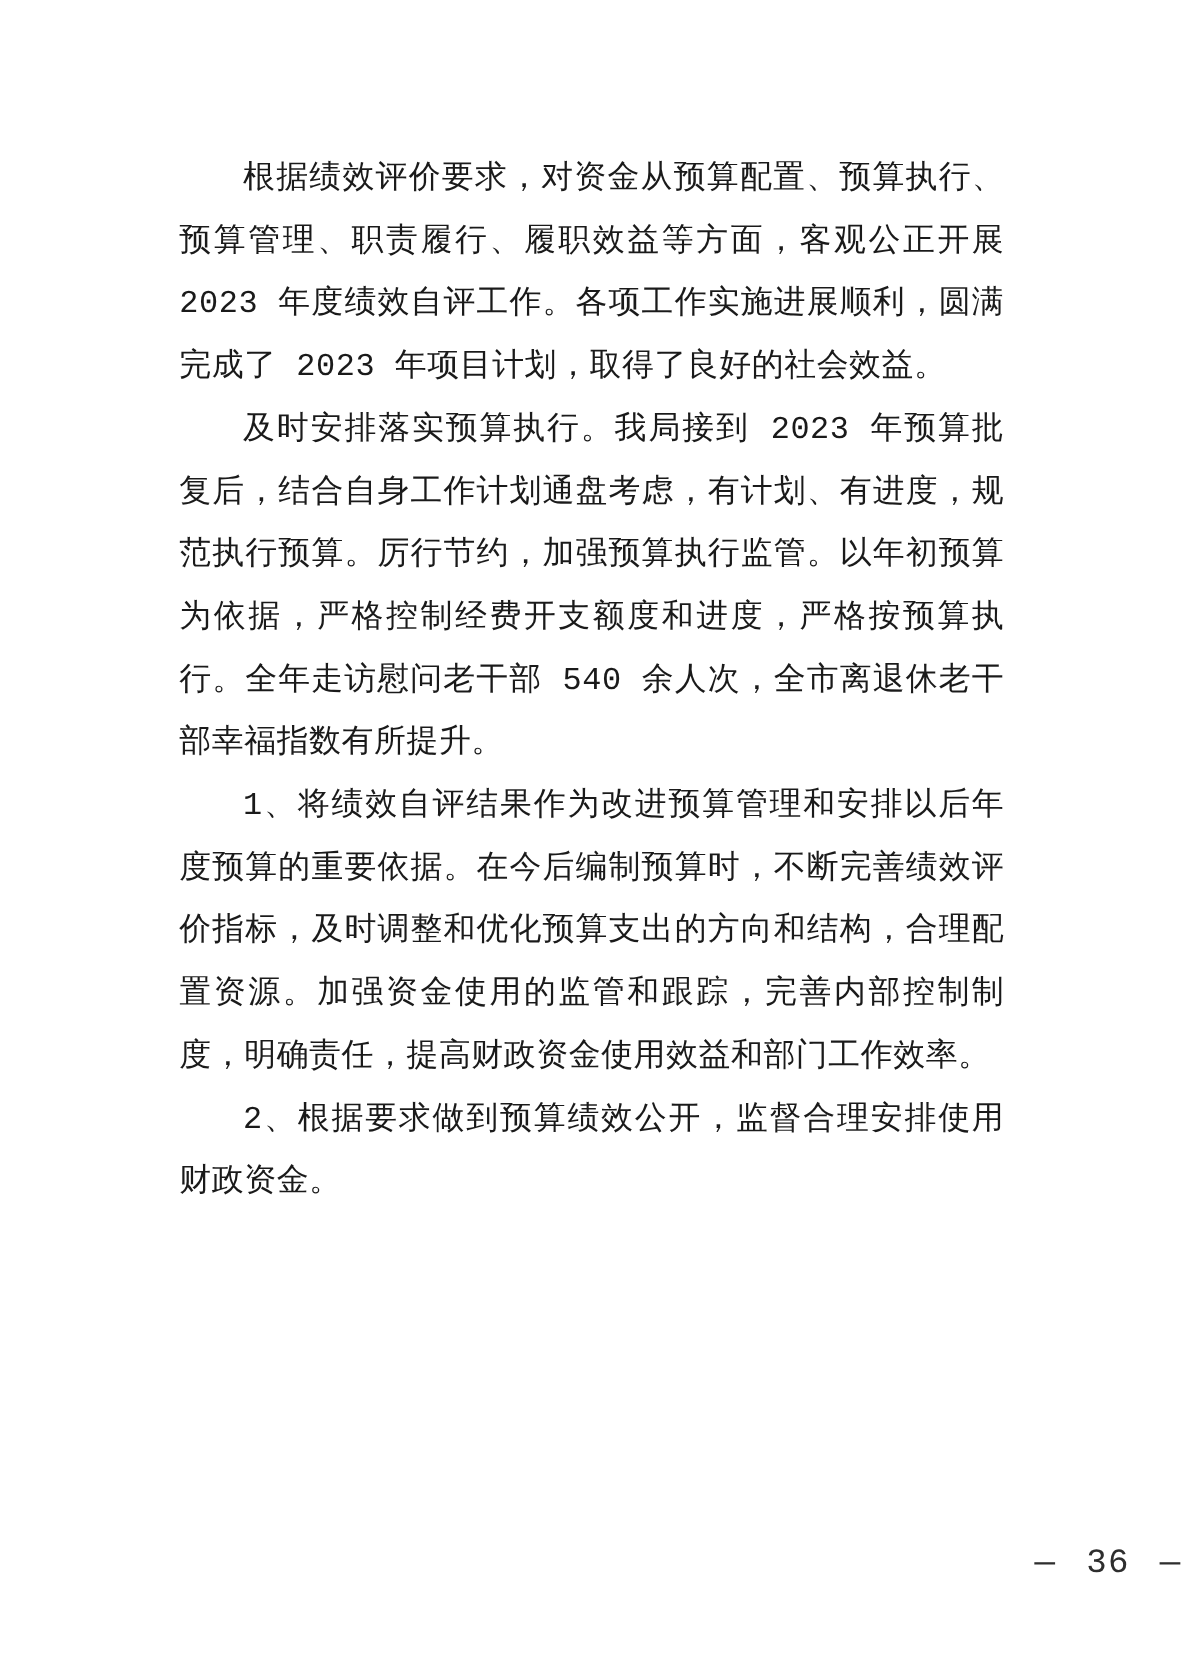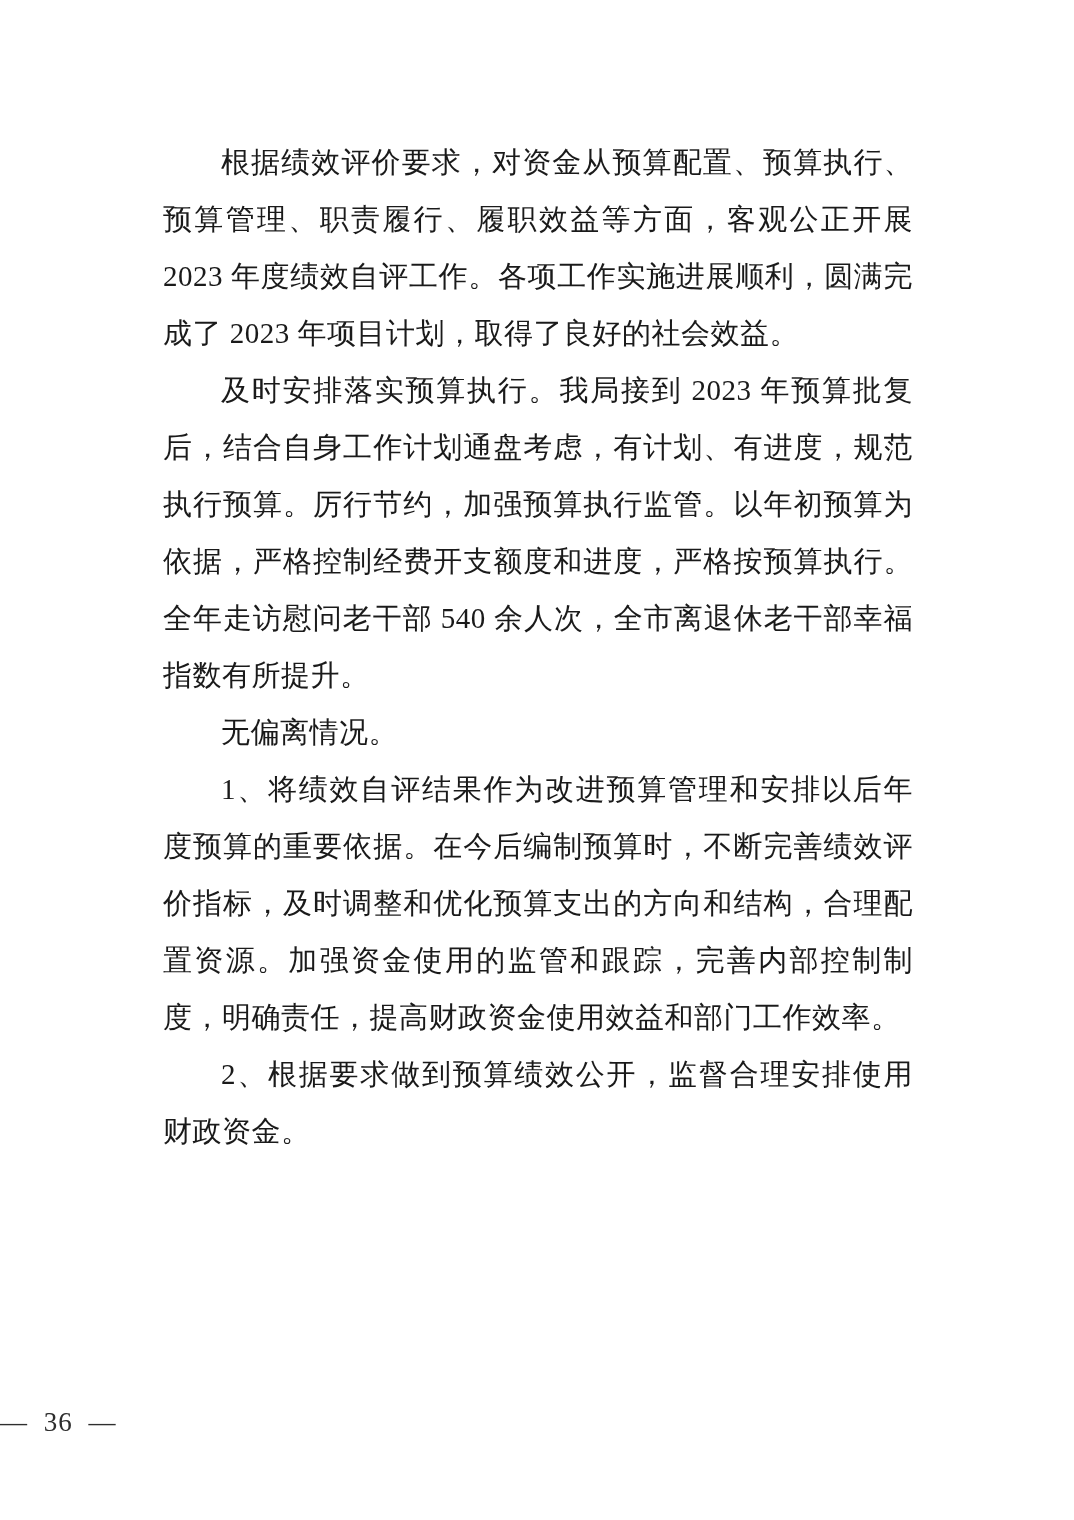--- a/index.html
+++ b/index.html
@@ -6,21 +6,21 @@
     margin: 0;
     padding: 0;
     background: #ffffff;
   }
   .page {
     position: relative;
     width: 1074px;
     height: 1520px;
     background: #ffffff;
     overflow: hidden;
-    font-family: Liberation Serif, serif;
+    font-family: Liberation Mono, monospace;
     color: #1a1a1a;
   }
   .content {
     position: absolute;
     left: 163px;
     width: 750px;
     top: 134px;
     font-size: 29px;
     line-height: 57px;
     text-align: justify;
@@ -34,37 +34,36 @@
   }
   .content p.heading {
     font-weight: bold;
     letter-spacing: 1px;
   }
   .footer {
     position: absolute;
     left: 0;
     right: 0;
     top: 1406px;
-    text-align: left;
-    font-size: 27px;
+    text-align: right;
+    font-size: 31px;
     line-height: 32px;
     color: #2e2e2e;
     word-spacing: 8px;
     letter-spacing: 1px;
   }
 </style>
 </head>
 <body>
 
 <div class="page">
 
   <div class="content">
     <p class="para">根据绩效评价要求，对资金从预算配置、预算执行、预算管理、职责履行、履职效益等方面，客观公正开展 2023 年度绩效自评工作。各项工作实施进展顺利，圆满完成了 2023 年项目计划，取得了良好的社会效益。</p>
     <p class="para">及时安排落实预算执行。我局接到 2023 年预算批复后，结合自身工作计划通盘考虑，有计划、有进度，规范执行预算。厉行节约，加强预算执行监管。以年初预算为依据，严格控制经费开支额度和进度，严格按预算执行。全年走访慰问老干部 540 余人次，全市离退休老干部幸福指数有所提升。</p>
-    <p class="para">无偏离情况。</p>
     <p class="para">1、将绩效自评结果作为改进预算管理和安排以后年度预算的重要依据。在今后编制预算时，不断完善绩效评价指标，及时调整和优化预算支出的方向和结构，合理配置资源。加强资金使用的监管和跟踪，完善内部控制制度，明确责任，提高财政资金使用效益和部门工作效率。</p>
     <p class="para">2、根据要求做到预算绩效公开，监督合理安排使用财政资金。</p>
   </div>
 
   <div class="footer">
     <span>— 36 —</span>
   </div>
 
 </div>
 

